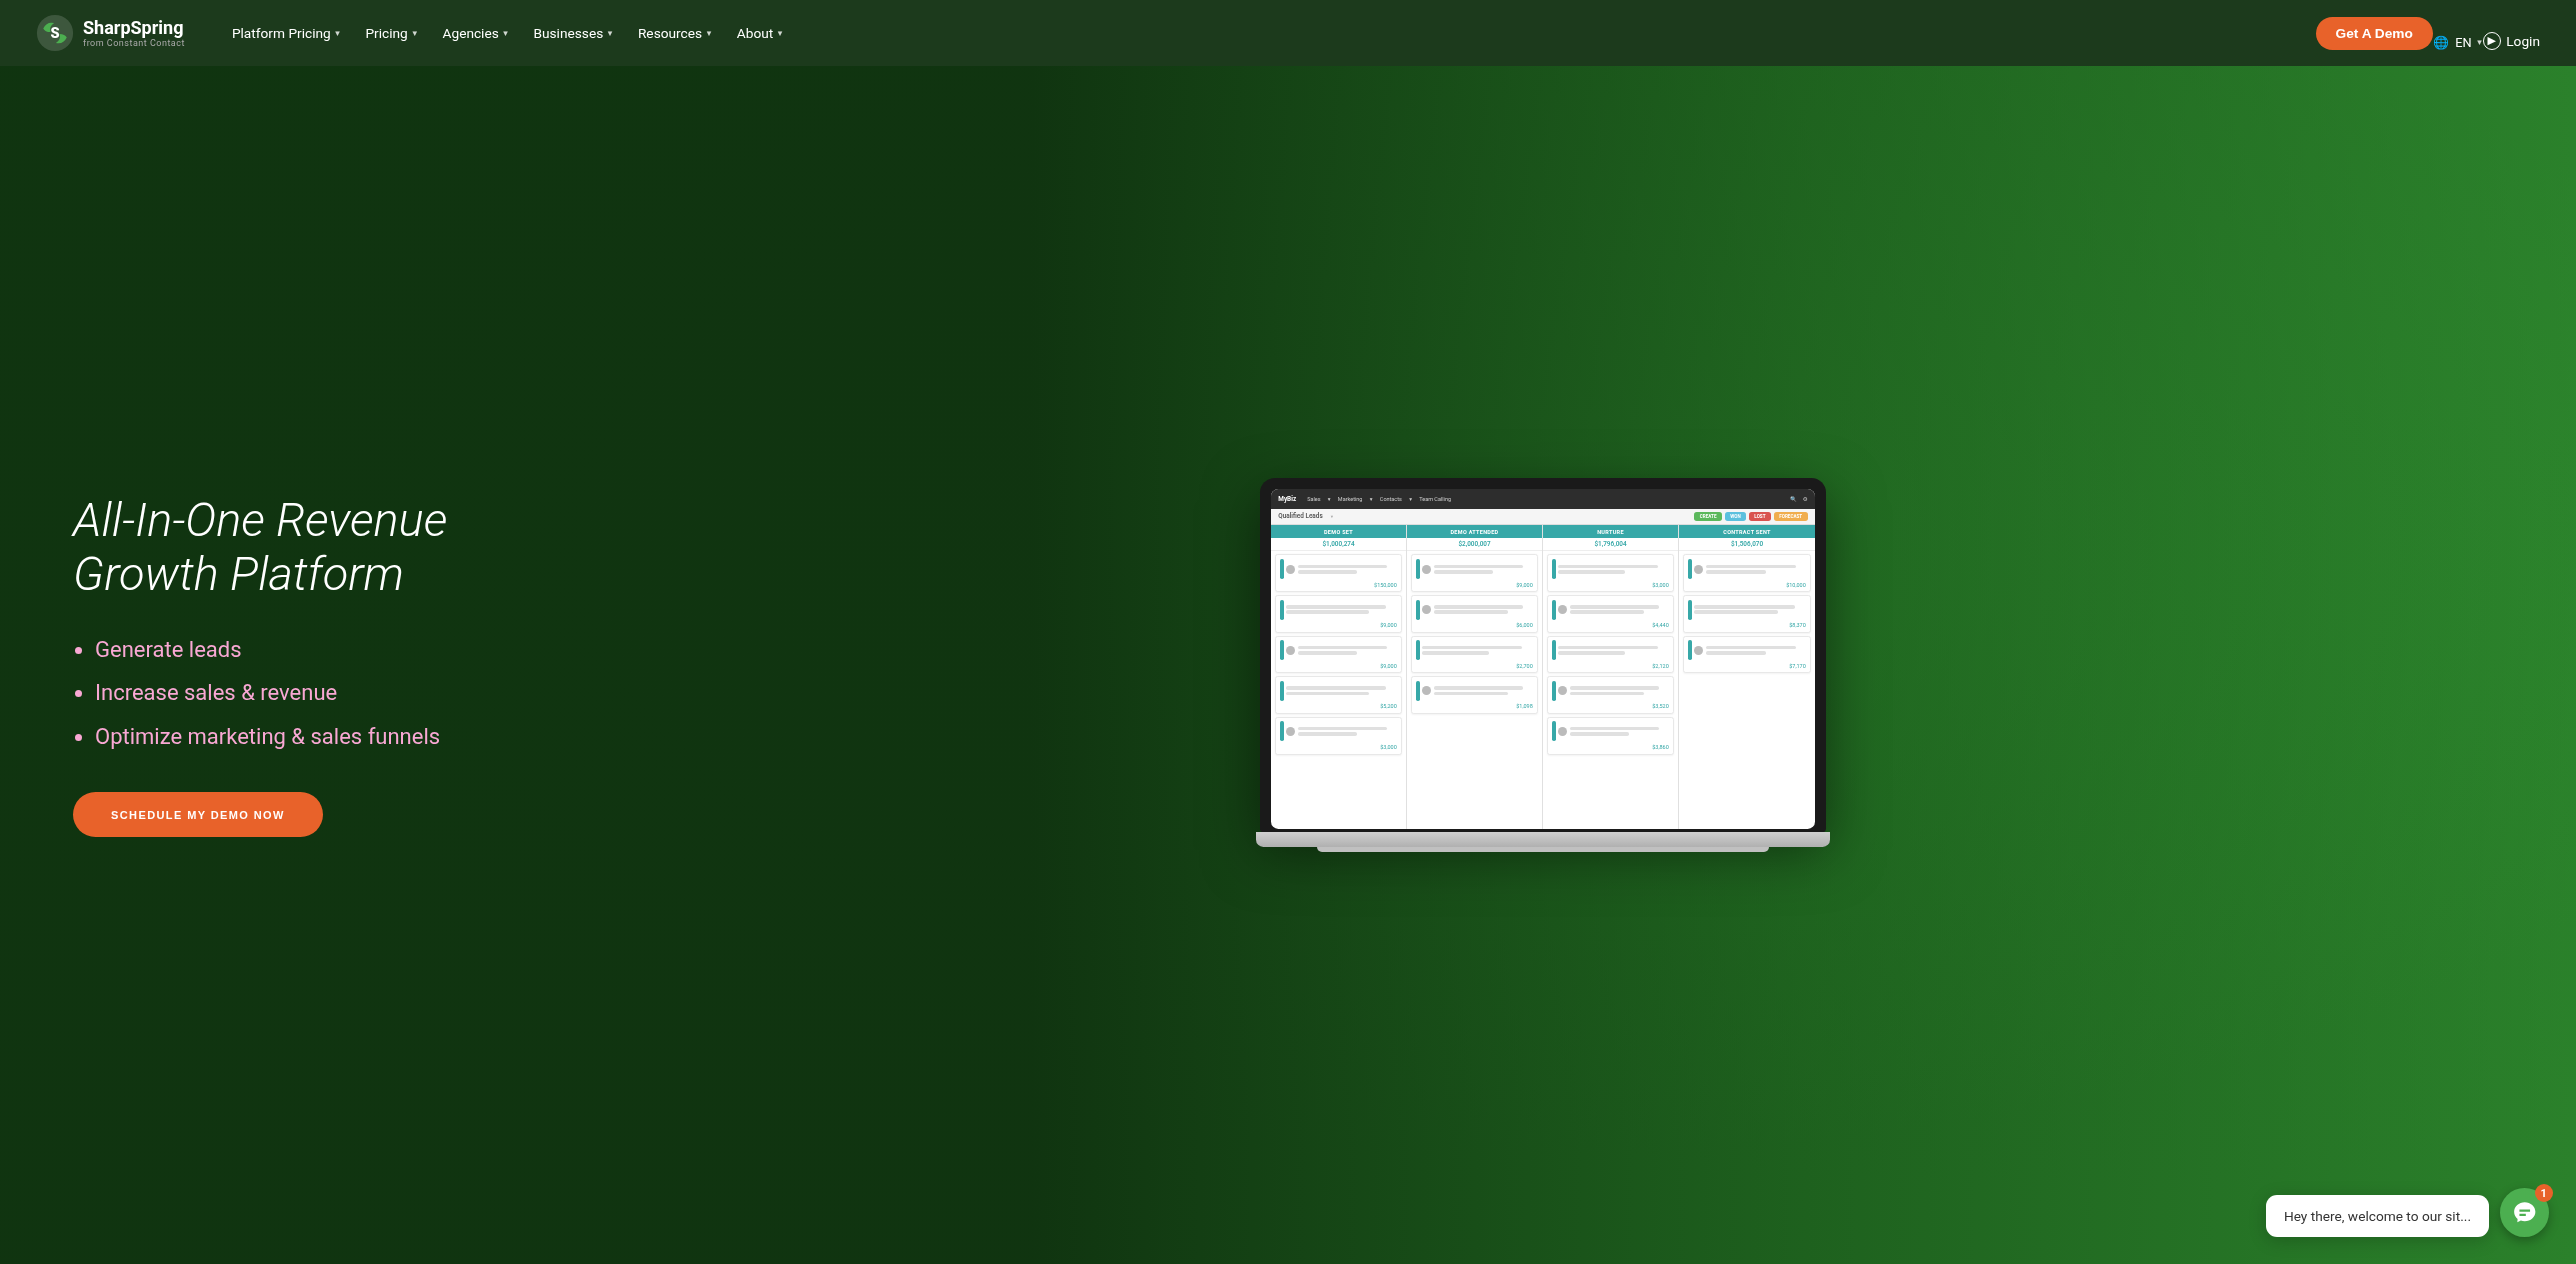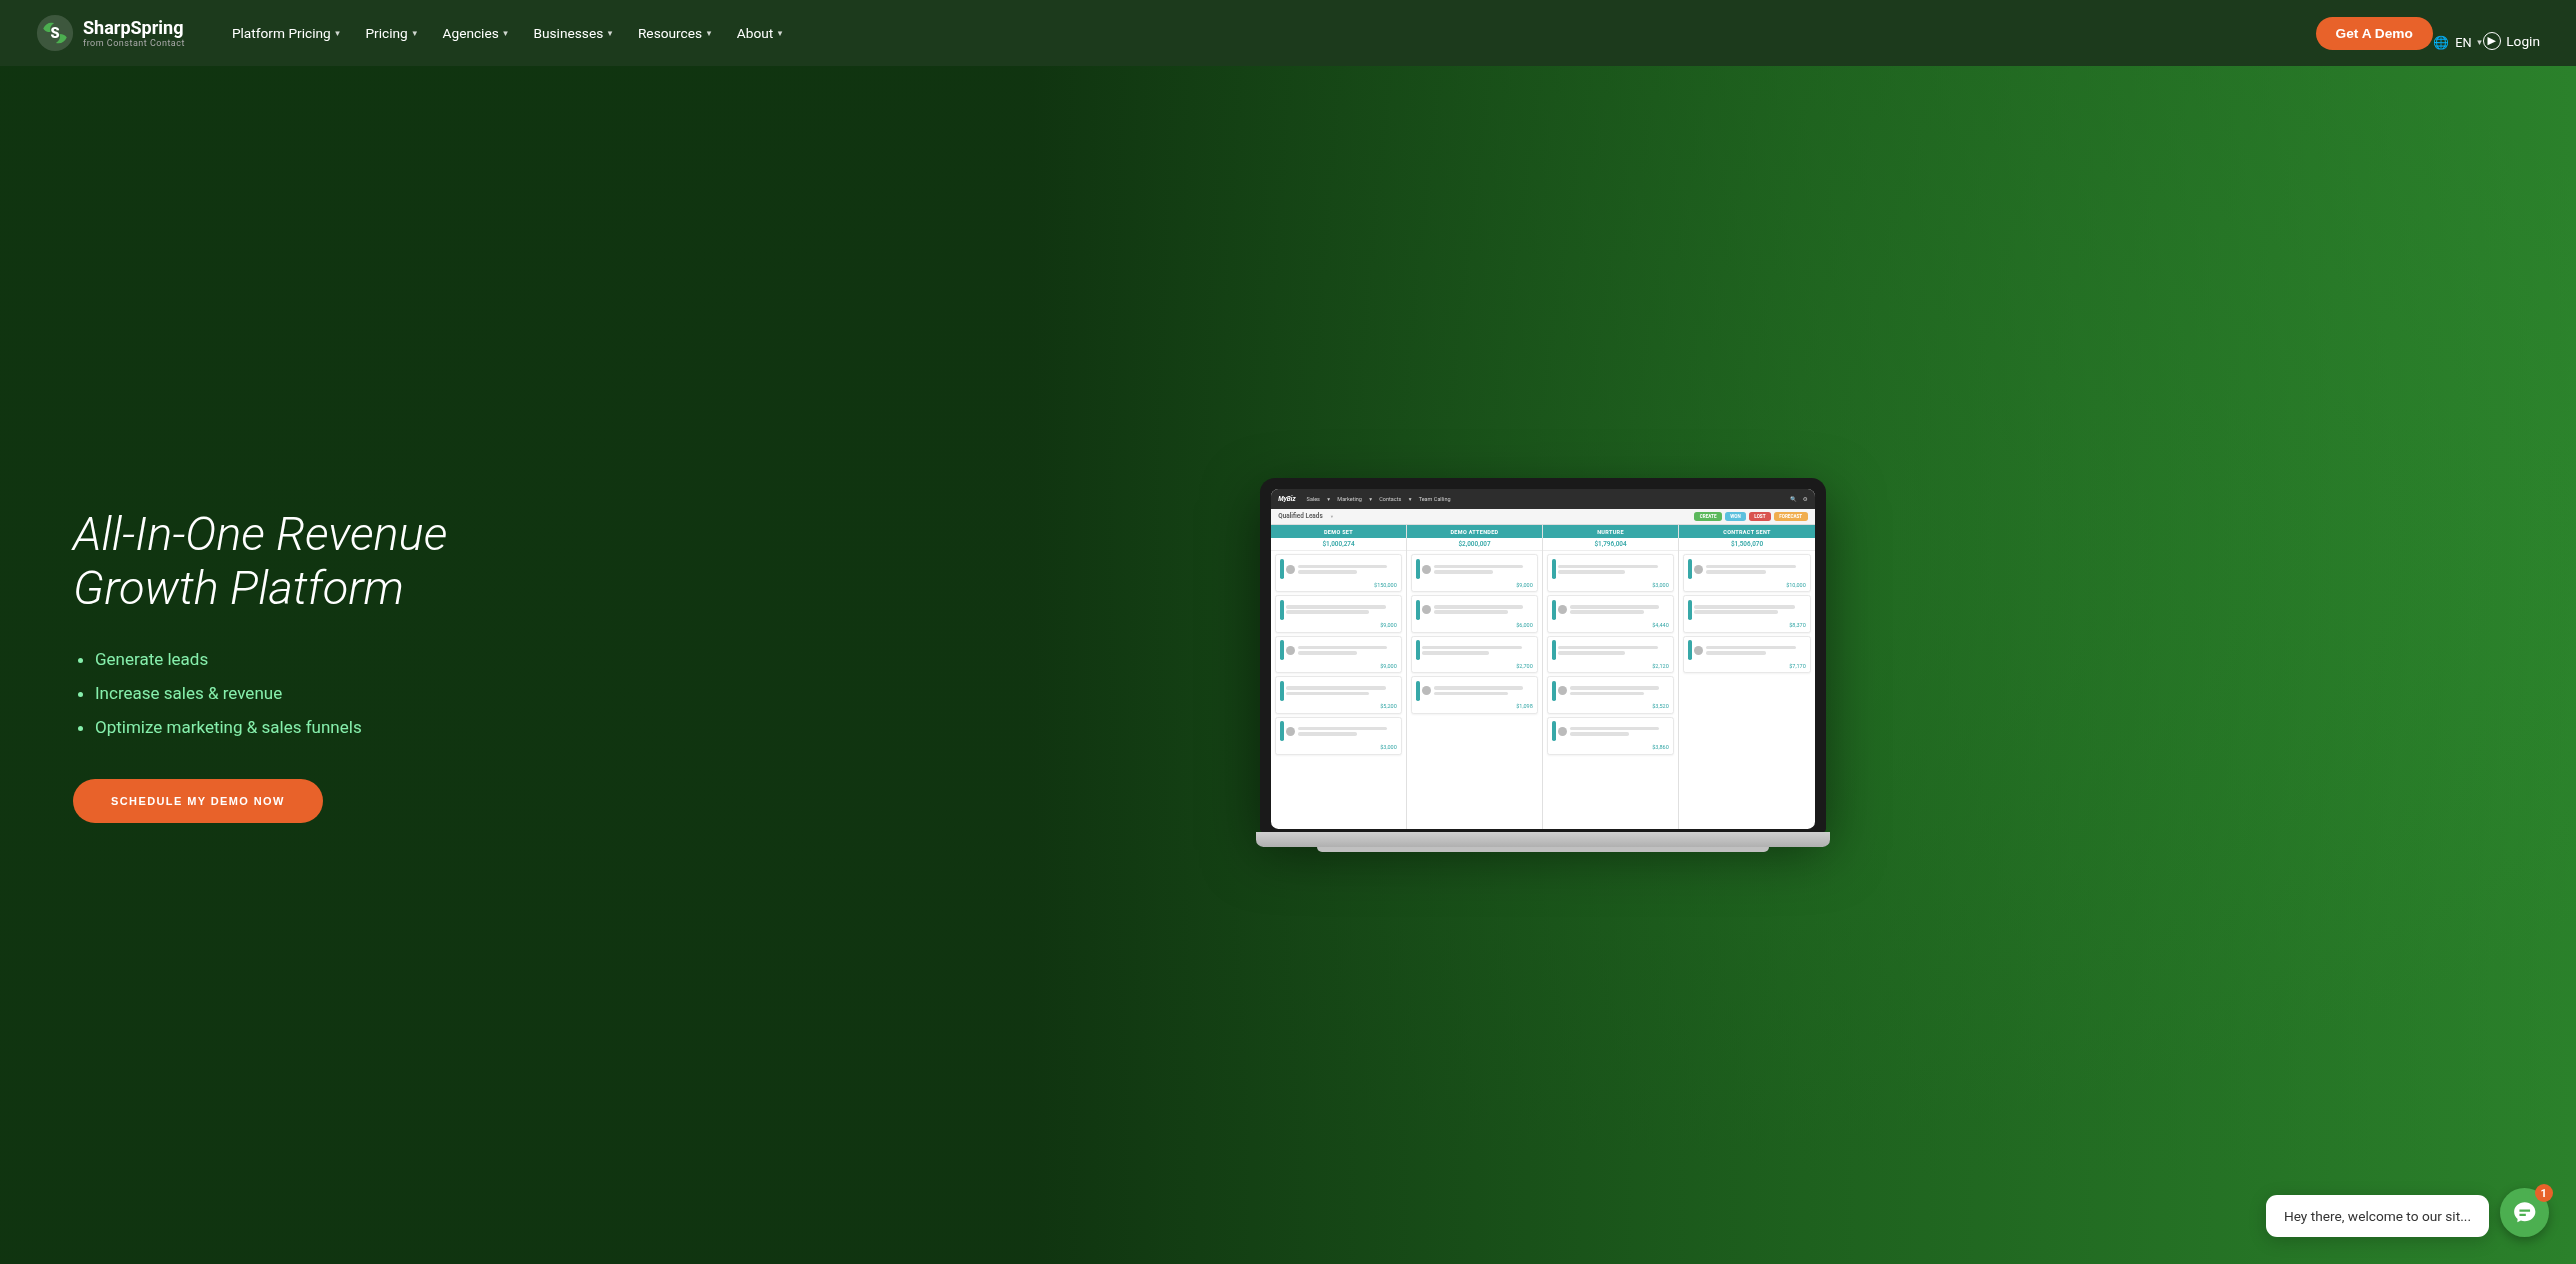--- a/index.html
+++ b/index.html
@@ -177,22 +177,22 @@
     .hero-desc {
       color: rgba(255,255,255,0.9);
       font-size: 16.4px;
       line-height: 1.6;
       margin-bottom: 25.5px;
     }
 
     .hero-bullets {
       list-style: disc;
       padding-left: 22px;
-      color: #86efac;
-      font-size: 17px;
+      color: #f9a8d4;
+      font-size: 22px;
       line-height: 1.8;
       margin-bottom: 36px;
     }
 
     .hero-bullets li {
       margin-bottom: 3.6px;
     }
 
     .btn-schedule {
       background: #e8622a;
@@ -266,21 +266,20 @@
       display: flex;
       align-items: center;
       padding: 0 7.3px;
       gap: 11px;
     }
 
     .dash-topbar-brand {
       color: white;
       font-weight: bold;
       font-size: 6.4px;
-      font-style: italic;
     }
 
     .dash-topbar-nav {
       display: flex;
       gap: 7.3px;
       color: #ccc;
       font-size: 5.5px;
     }
 
     .dash-topbar-nav span {

